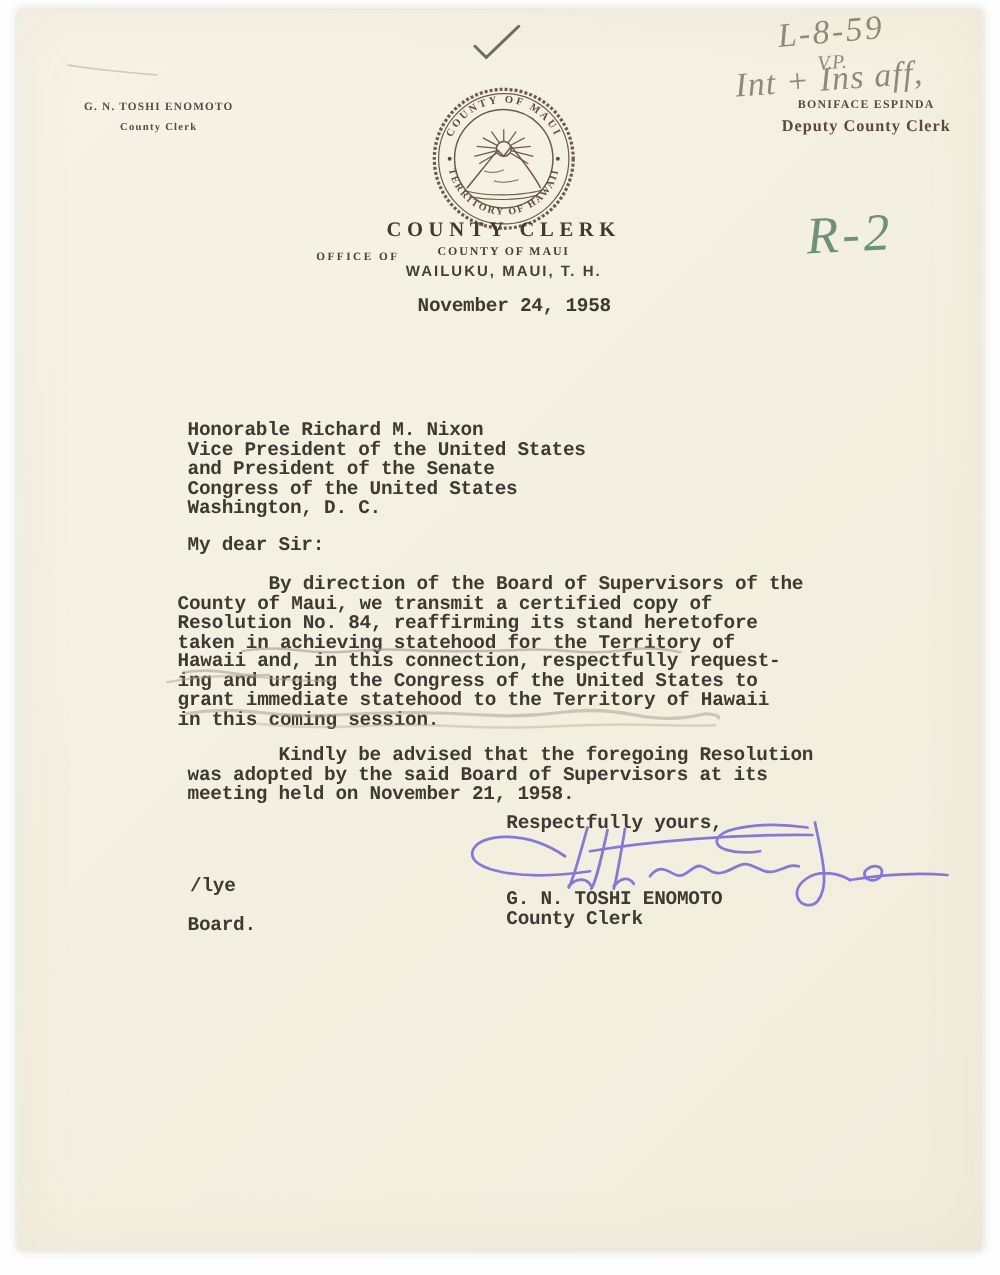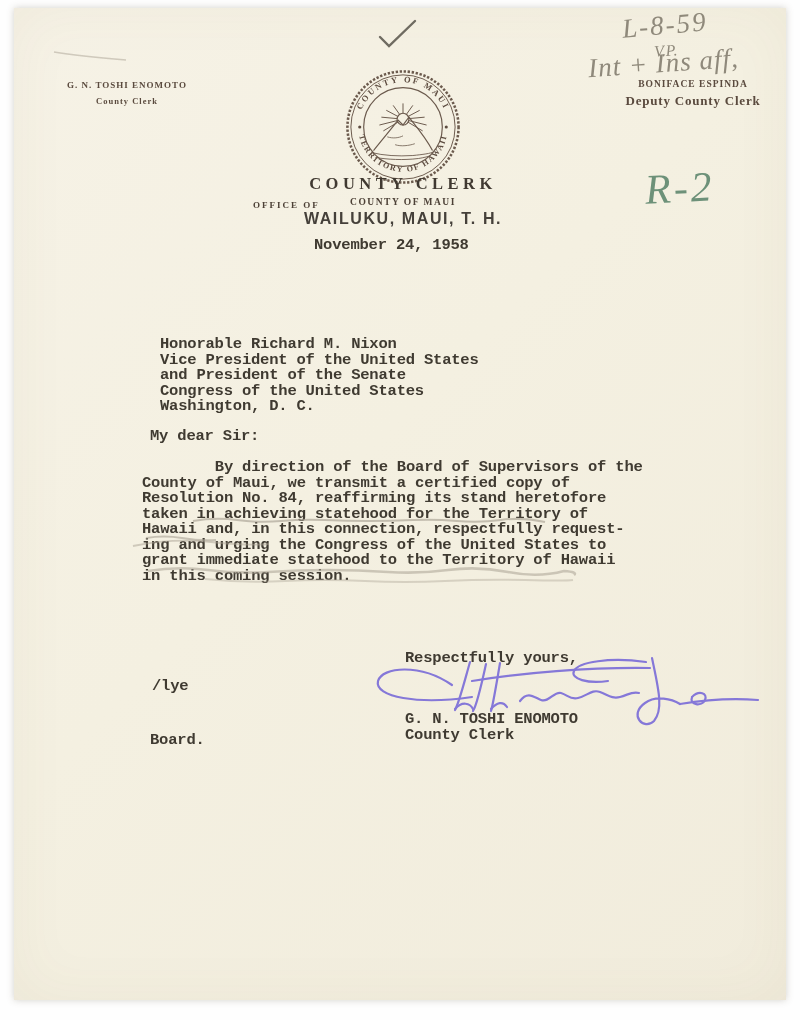--- a/index.html
+++ b/index.html
@@ -14,21 +14,21 @@
   .lh-small{font-family:"Liberation Serif",serif;font-weight:bold;color:#5a4a3e;
             text-align:center;}
   .lh-left-name{font-size:9px;letter-spacing:1px;}
   .lh-left-title{font-size:8.5px;letter-spacing:1px;}
   .lh-right-name{font-size:9.5px;letter-spacing:1px;}
   .lh-right-title{font-size:13px;letter-spacing:0.8px;}
   .office-of{font-size:9px;letter-spacing:2px;font-weight:bold;color:#4c4036;text-align:left;margin-top:40px;}
   .county-clerk{font-size:16.5px;letter-spacing:4.5px;font-weight:bold;color:#403931;text-align:center;
                 font-family:"Liberation Serif",serif;}
   .county-of-maui{font-size:9.5px;letter-spacing:1.5px;font-weight:bold;color:#4c4036;text-align:center;}
-  .wailuku{font-size:16px;letter-spacing:1.6px;font-weight:bold;color:#45403a;text-align:center;
+  .wailuku{font-size:12px;letter-spacing:1.6px;font-weight:bold;color:#45403a;text-align:center;
            font-family:"Liberation Sans",sans-serif;}
   .hand{font-family:"Liberation Serif",serif;font-style:italic;color:#8f897b;}
   .hand1{font-size:27px;transform:rotate(-5deg);letter-spacing:2px;}
   .hand2{font-size:16px;transform:rotate(-4deg);}
   .hand3{font-size:27px;transform:rotate(-4deg);letter-spacing:1px;}
   .green-mark{font-family:"Liberation Serif",serif;font-style:italic;font-size:42px;
               color:#6d9179;transform:rotate(-3deg);letter-spacing:3px;}
   svg{display:block;}
 </style>
 </head>
@@ -97,39 +97,42 @@
     </g>
   </svg>
 
   <div class="abs office-of" style="left:253px;top:160px;width:300px;">OFFICE OF</div>
   <div class="abs county-clerk" style="left:253px;top:174px;width:300px;">COUNTY CLERK</div>
   <div class="abs county-of-maui" style="left:253px;top:197px;width:300px;">COUNTY OF MAUI</div>
   <div class="abs wailuku" style="left:253px;top:210px;width:300px;">WAILUKU, MAUI, T. H.</div>
 
   <div class="abs green-mark" style="left:645px;top:164px;">R-2</div>
 
-  <div class="abs tw" style="left:314px;top:238px;">November 24, 1958</div>
+  <div class="abs tw" style="left:334px;top:238px;">November 24, 1958</div>
 
-  <div class="abs tw" style="left:160px;top:337px;">Honorable Richard M. Nixon
+  <div class="abs tw" style="left:150px;top:337px;">Honorable Richard M. Nixon
 Vice President of the United States
 and President of the Senate
 Congress of the United States
 Washington, D. C.</div>
 
   <div class="abs tw" style="left:150px;top:429px;">My dear Sir:</div>
 
   <div class="abs tw" style="left:142px;top:460px;">        By direction of the Board of Supervisors of the
 County of Maui, we transmit a certified copy of
 Resolution No. 84, reaffirming its stand heretofore
 taken in achieving statehood for the Territory of
 Hawaii and, in this connection, respectfully request-
 ing and urging the Congress of the United States to
 grant immediate statehood to the Territory of Hawaii
 in this coming session.</div>
 
+  <div class="abs tw" style="left:150px;top:597px;">        Kindly be advised that the foregoing Resolution
+was adopted by the said Board of Supervisors at its
+meeting held on November 21, 1958.</div>
 
   <svg class="abs" style="left:0;top:0;pointer-events:none;" width="800" height="1020" viewBox="0 0 800 1020">
     <path d="M 193,521 q 22,-4 44,-1 t 44,1 t 44,-1 t 44,1 t 44,-1 t 44,1 t 44,-1 t 44,2" fill="none" stroke="#a9a294" stroke-width="2" opacity="0.65"></path>
     <path d="M 146,538 q 18,-3 36,0 t 34,2" fill="none" stroke="#a9a294" stroke-width="2" opacity="0.6"></path>
     <path d="M 133,546 q 40,-8 78,-4 t 58,2" fill="none" stroke="#a9a294" stroke-width="1.8" opacity="0.5"></path>
     <path d="M 148,571 q 30,-5 60,-1 t 60,2 t 60,-2 t 60,2 t 60,-2 t 60,2 t 56,-1 q 14,1 10,4" fill="none" stroke="#a9a294" stroke-width="2.6" opacity="0.55"></path>
     <path d="M 205,579 q 40,4 80,2 t 80,0 t 80,0 t 80,-1 t 48,0" fill="none" stroke="#a9a294" stroke-width="2" opacity="0.4"></path>
   </svg>
 
   <div class="abs tw" style="left:405px;top:651px;font-family:Liberation Mono, monospace;">Respectfully yours,</div>
@@ -147,16 +150,16 @@
       <path d="M 160,56 c 8,-11 15,-3 21,-1 c 8,3 13,-9 20,-7 c 7,2 9,7 17,5 c 9,-2 14,-9 22,-6 c 8,3 12,7 20,5 c 8,-2 12,-6 19,-4"></path>
       <path d="M 292,13 C 298,42 304,64 294,76 C 284,86 268,70 285,58 C 296,50 312,54 320,59"></path>
       <path d="M 320,59 C 344,55 372,53 398,55"></path>
       <path d="M 332,52 c 7,-7 16,-4 13,3 c -3,7 -16,5 -13,-3"></path>
     </g>
   </svg>
 
   <div class="abs tw" style="left:405px;top:712px;">G. N. TOSHI ENOMOTO</div>
   <div class="abs tw" style="left:405px;top:728px;">County Clerk</div>
 
-  <div class="abs tw" style="left:152px;top:679px;">/lye</div>
+  <div class="abs tw" style="left:152px;top:702px;">/lye</div>
   <div class="abs tw" style="left:150px;top:733px;">Board.</div>
 
 </div>
 
 </body></html>

